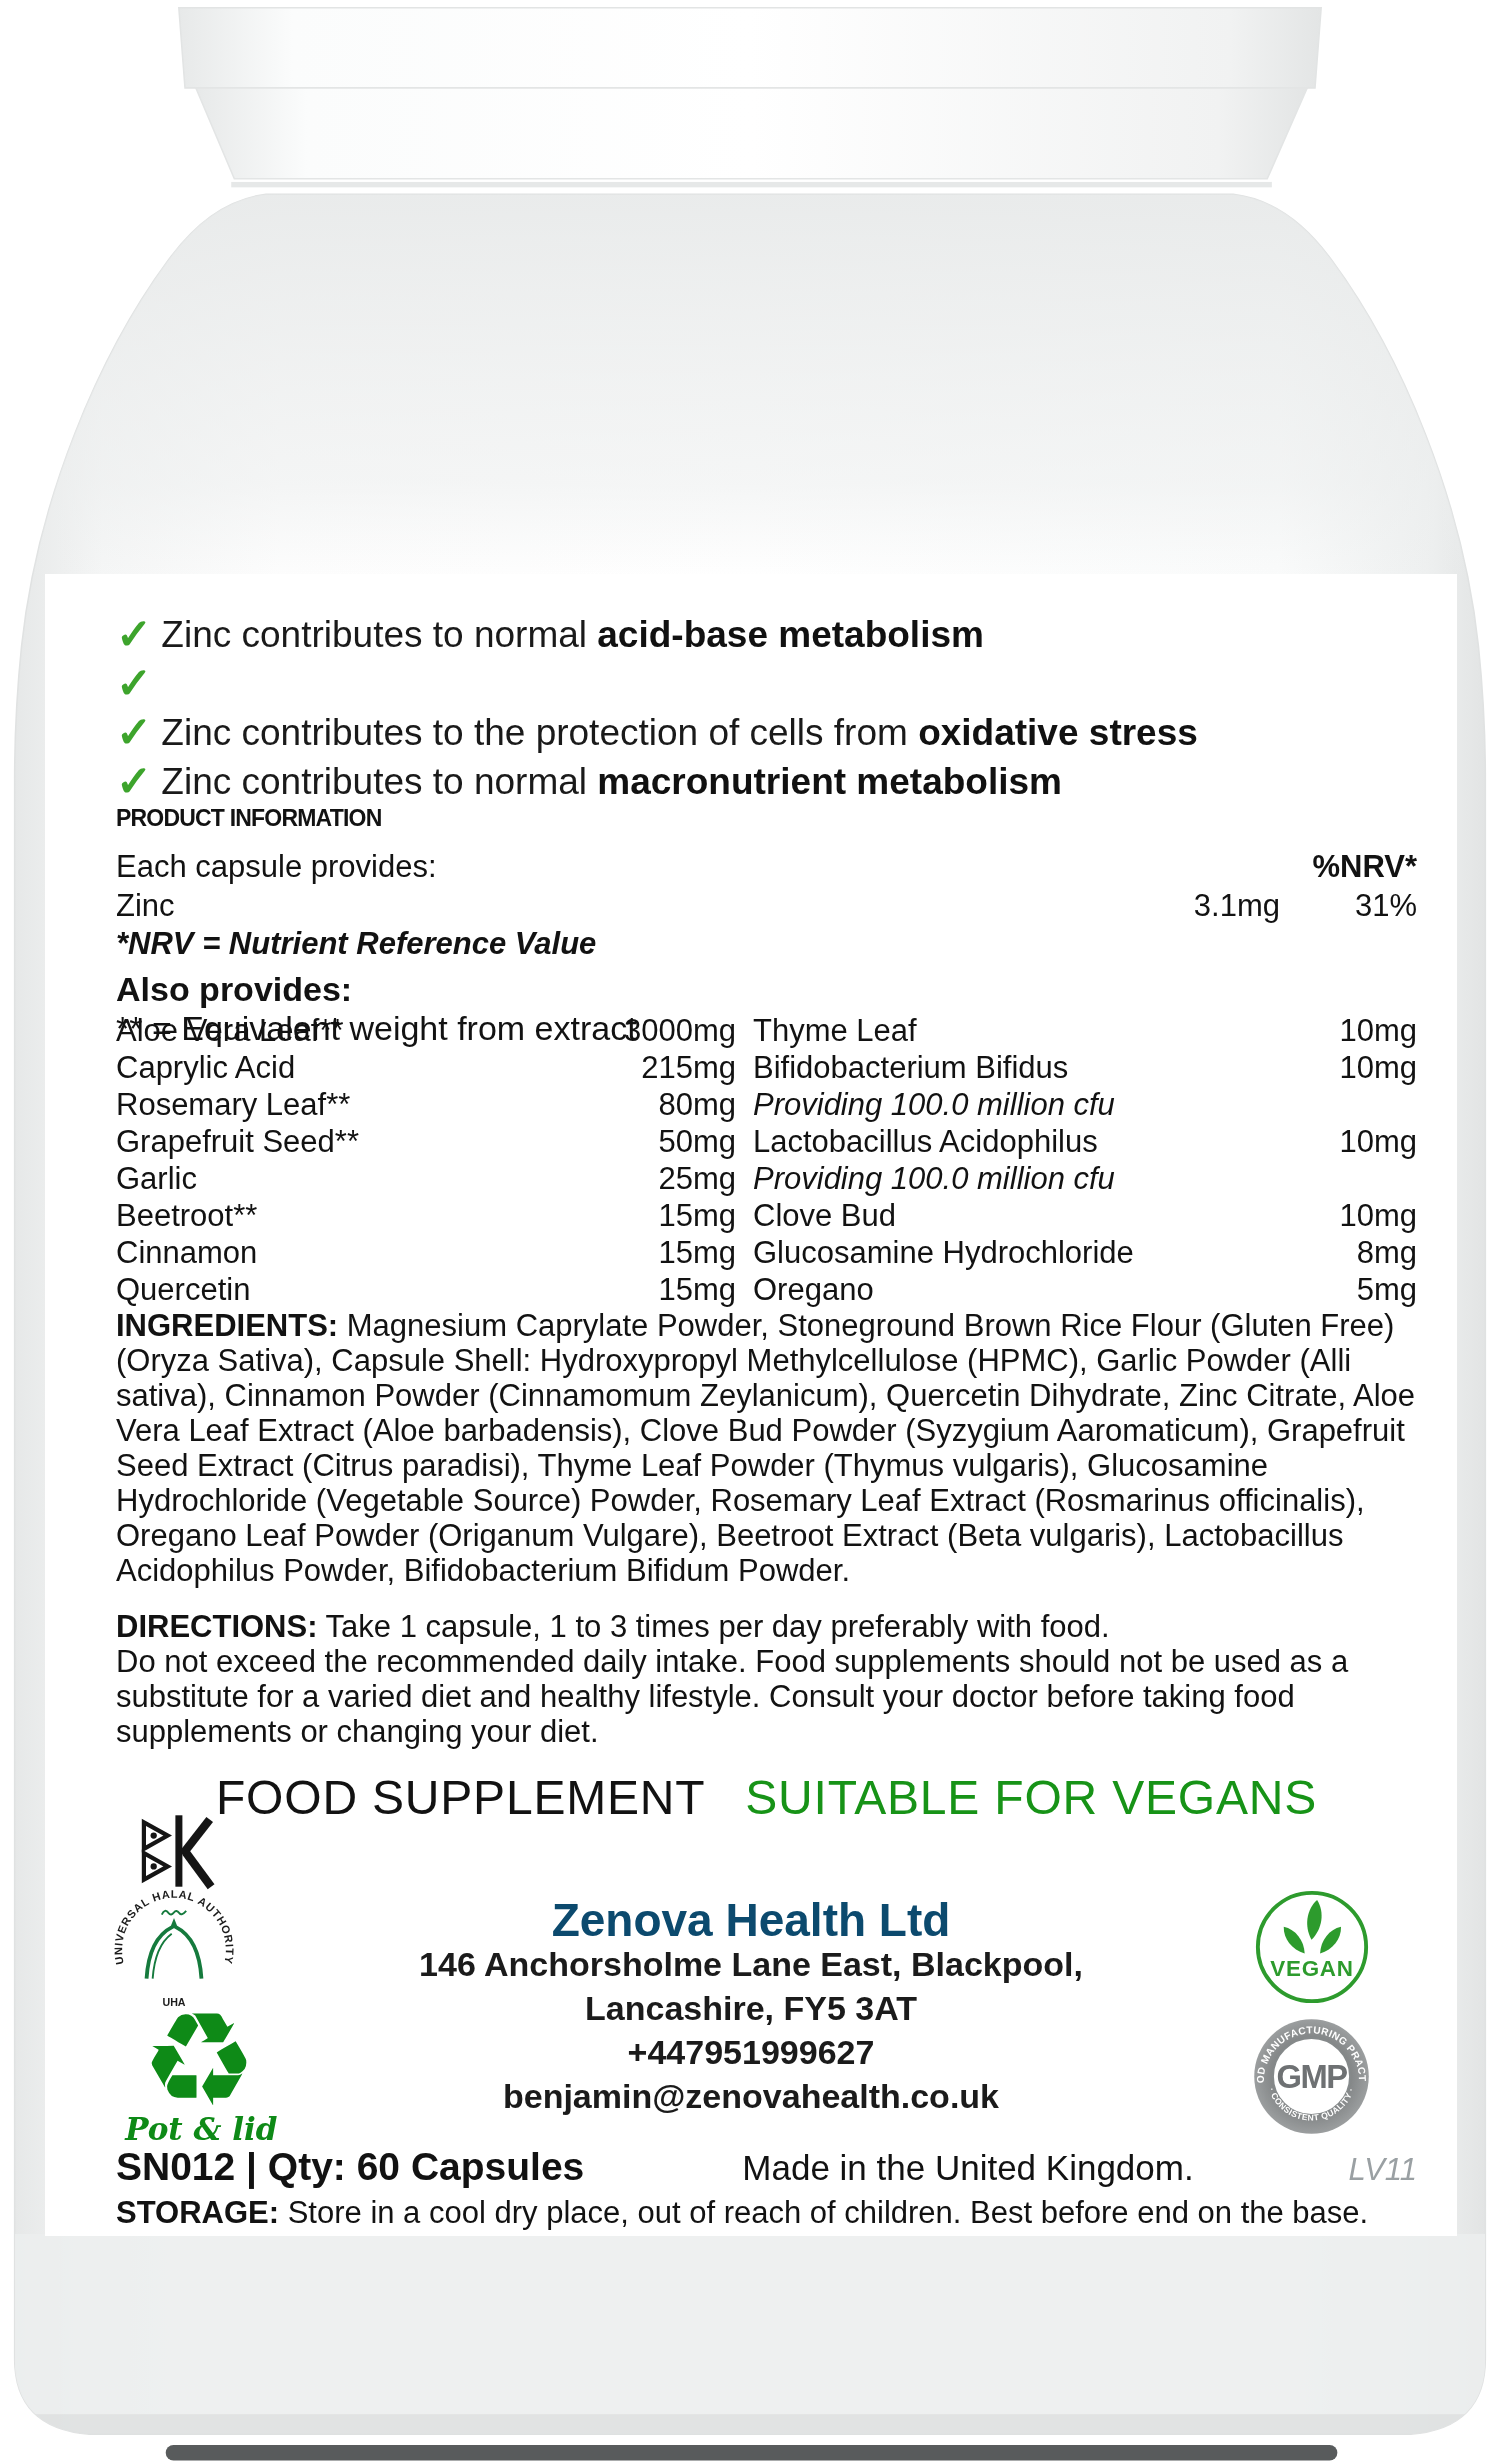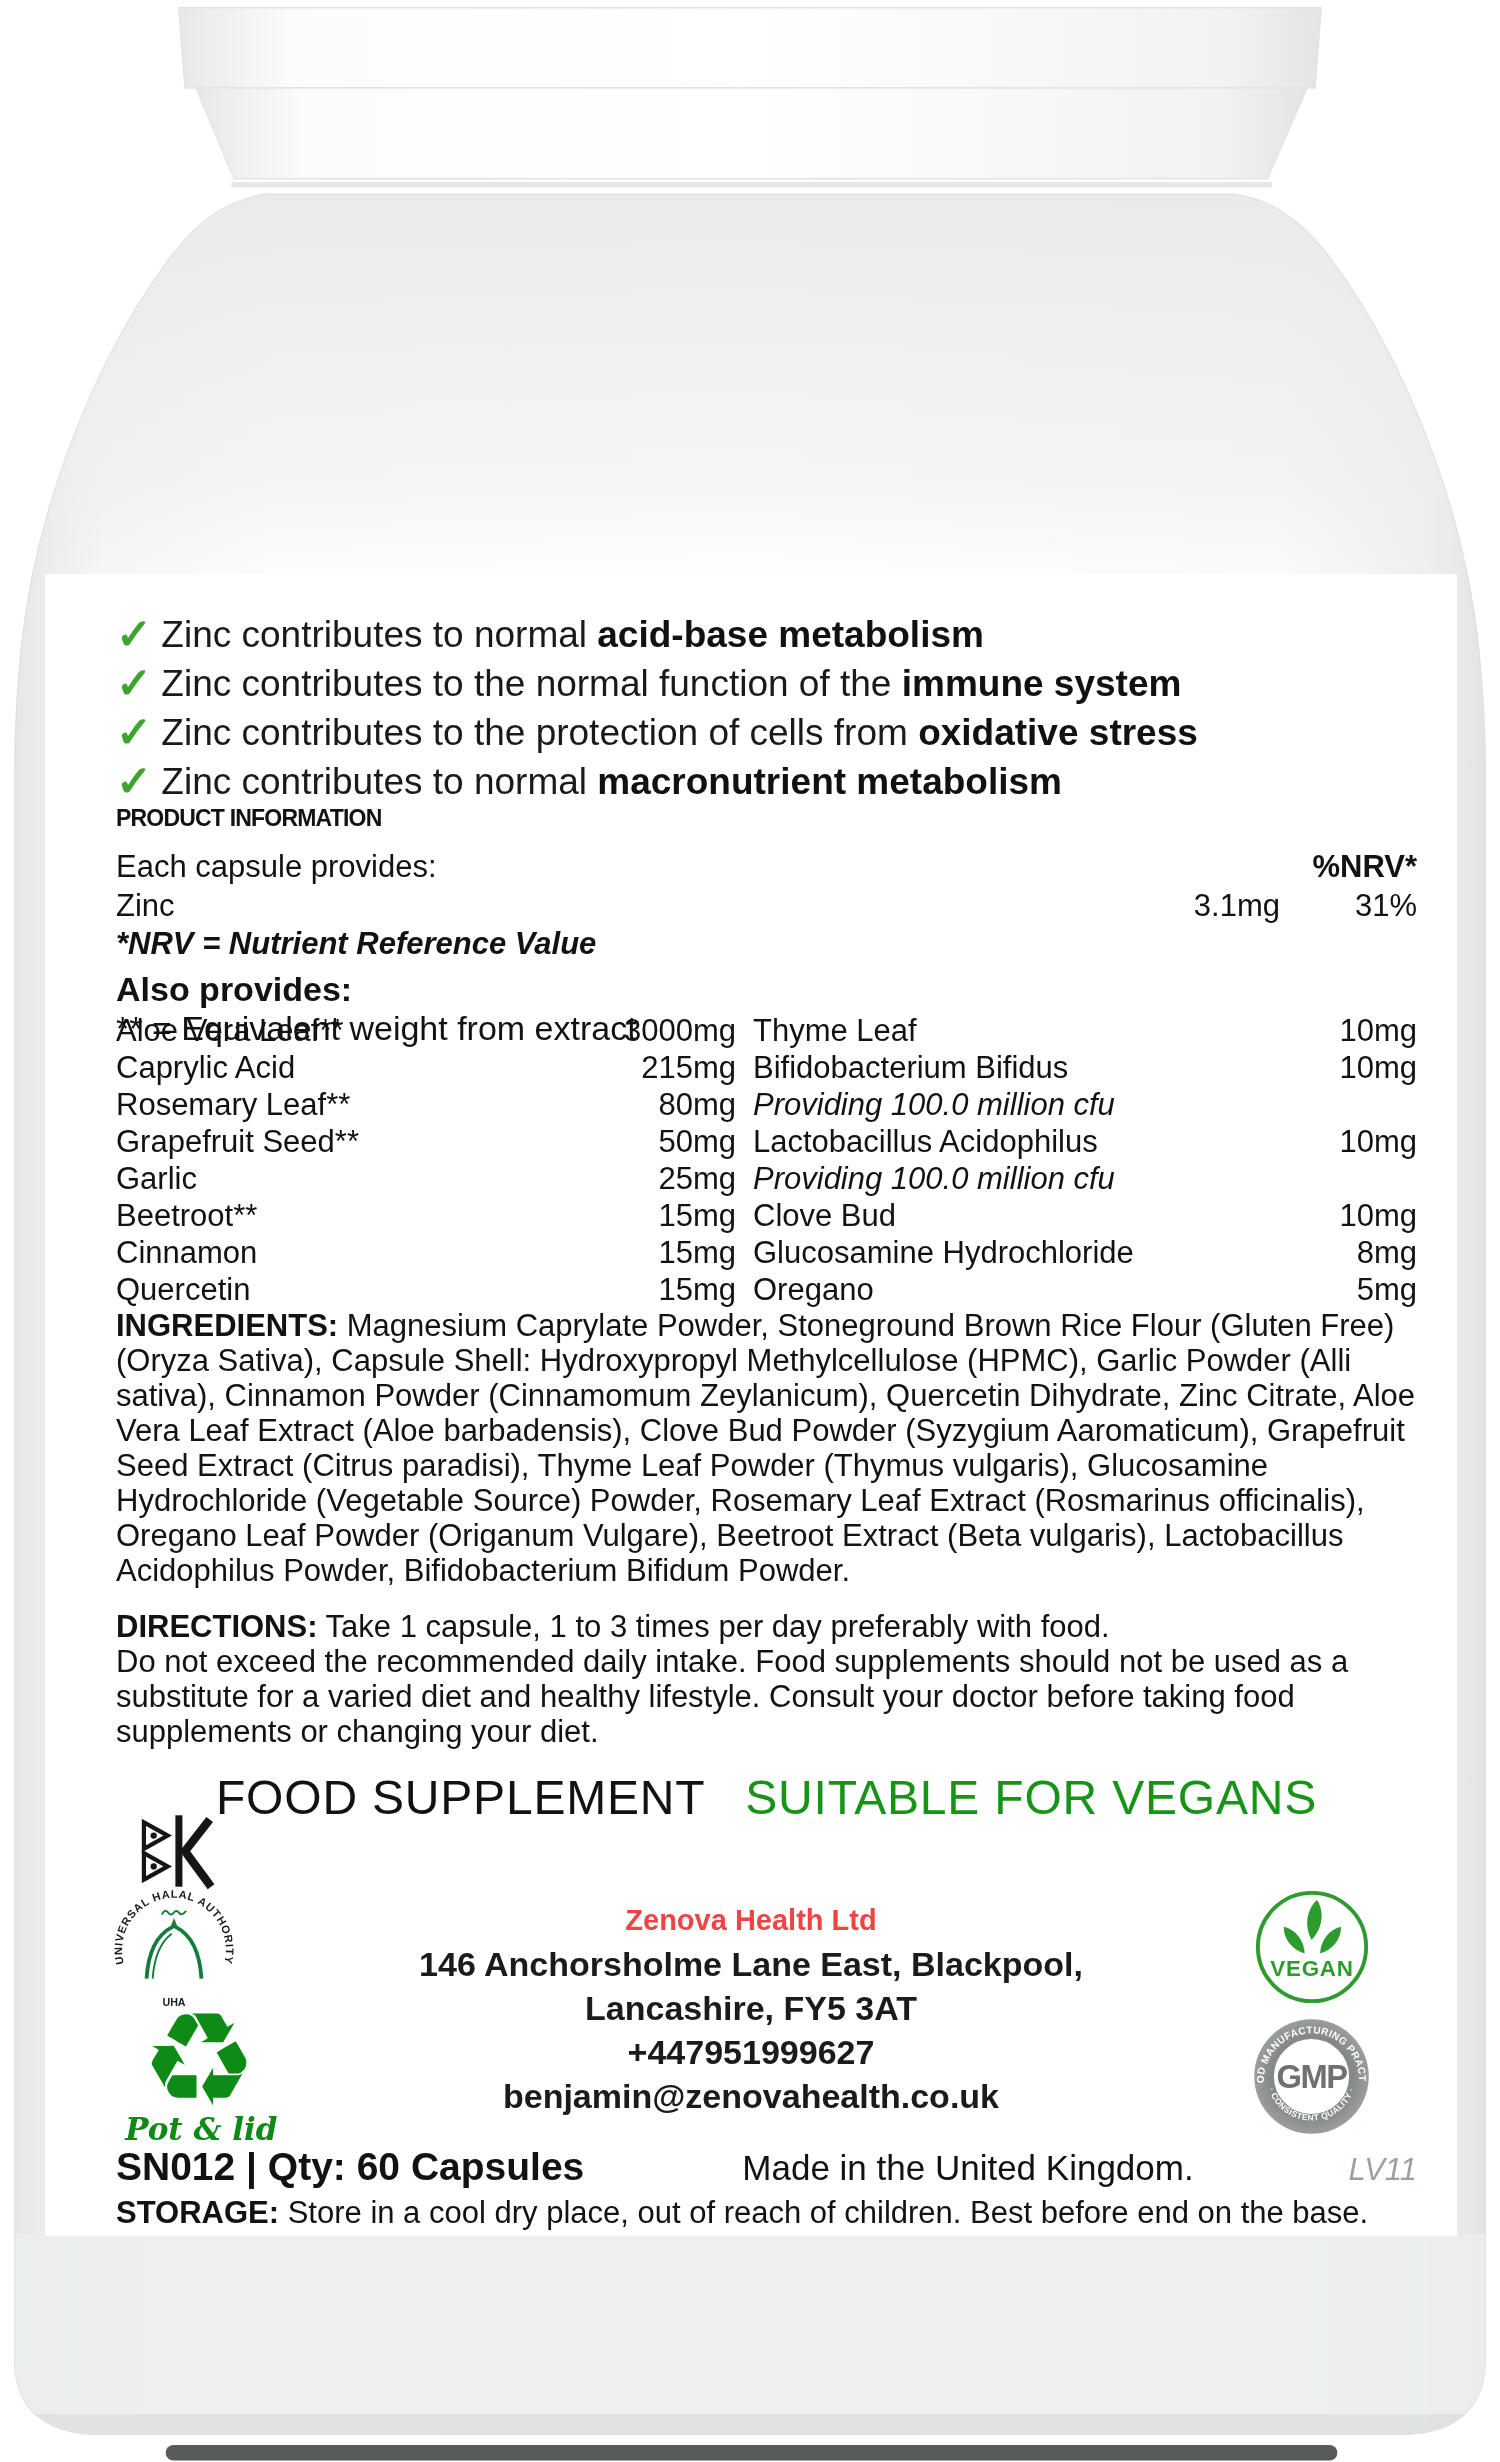--- a/index.html
+++ b/index.html
@@ -52,21 +52,21 @@
 
   
   .k-logo{position:absolute;left:94px;top:1236px;}
   .halal{position:absolute;left:68px;top:1313px;}
   .recycle{position:absolute;left:73px;top:1425px;width:162px;text-align:center;}
   .recycle .sym{font-size:130px;line-height:123px;color:#0e8a17;}
   .recycle .cap{font-family:"DejaVu Serif",serif;font-style:italic;font-weight:bold;
                 font-size:31px;color:#0e8a17;margin-top:-10.8px;text-align:center;padding-left:4.6px;}
   .address{position:absolute;left:0;right:0;top:1324px;text-align:center;
            font-size:34px;font-weight:bold;line-height:44px;color:#1b1b1b;}
-  .address .co{color:#ef4444;font-size:29px;}
+  .address .co{color:#0c4a6e;font-size:46px;}
   .vegan-badge{position:absolute;left:1209px;top:1315px;}
   .gmp-badge{position:absolute;left:1207px;top:1443px;}
 
   
   .sn-row{top:1571px;display:flex;align-items:baseline;}
   .sn-row .sku{font-size:39px;font-weight:bold;}
   .sn-row .made{font-size:35px;margin-left:158px;}
   .sn-row .lv{font-size:31px;color:#9aa0a3;margin-left:auto;font-style:italic;}
   .storage{top:1621px;font-size:31px;}
 
@@ -124,21 +124,20 @@
 
 <div class="label">
 
   <div class="content claims abs">
     <div class="claim">
       <span class="tick" style="color:#3da42c">✓</span>
       <span><span>Zinc contributes to normal </span><b>acid-base metabolism</b></span>
     </div>
     <div class="claim">
       <span class="tick" style="color:#3da42c">✓</span>
-      <span><span>Zinc contributes to the normal function of the </span><b>immune system</b></span>
     </div>
     <div class="claim">
       <span class="tick" style="color:#3da42c">✓</span>
       <span><span>Zinc contributes to the protection of cells from </span><b>oxidative stress</b></span>
     </div>
     <div class="claim">
       <span class="tick" style="color:#3da42c">✓</span>
       <span><span>Zinc contributes to normal </span><b>macronutrient metabolism</b></span>
     </div>
   </div>

